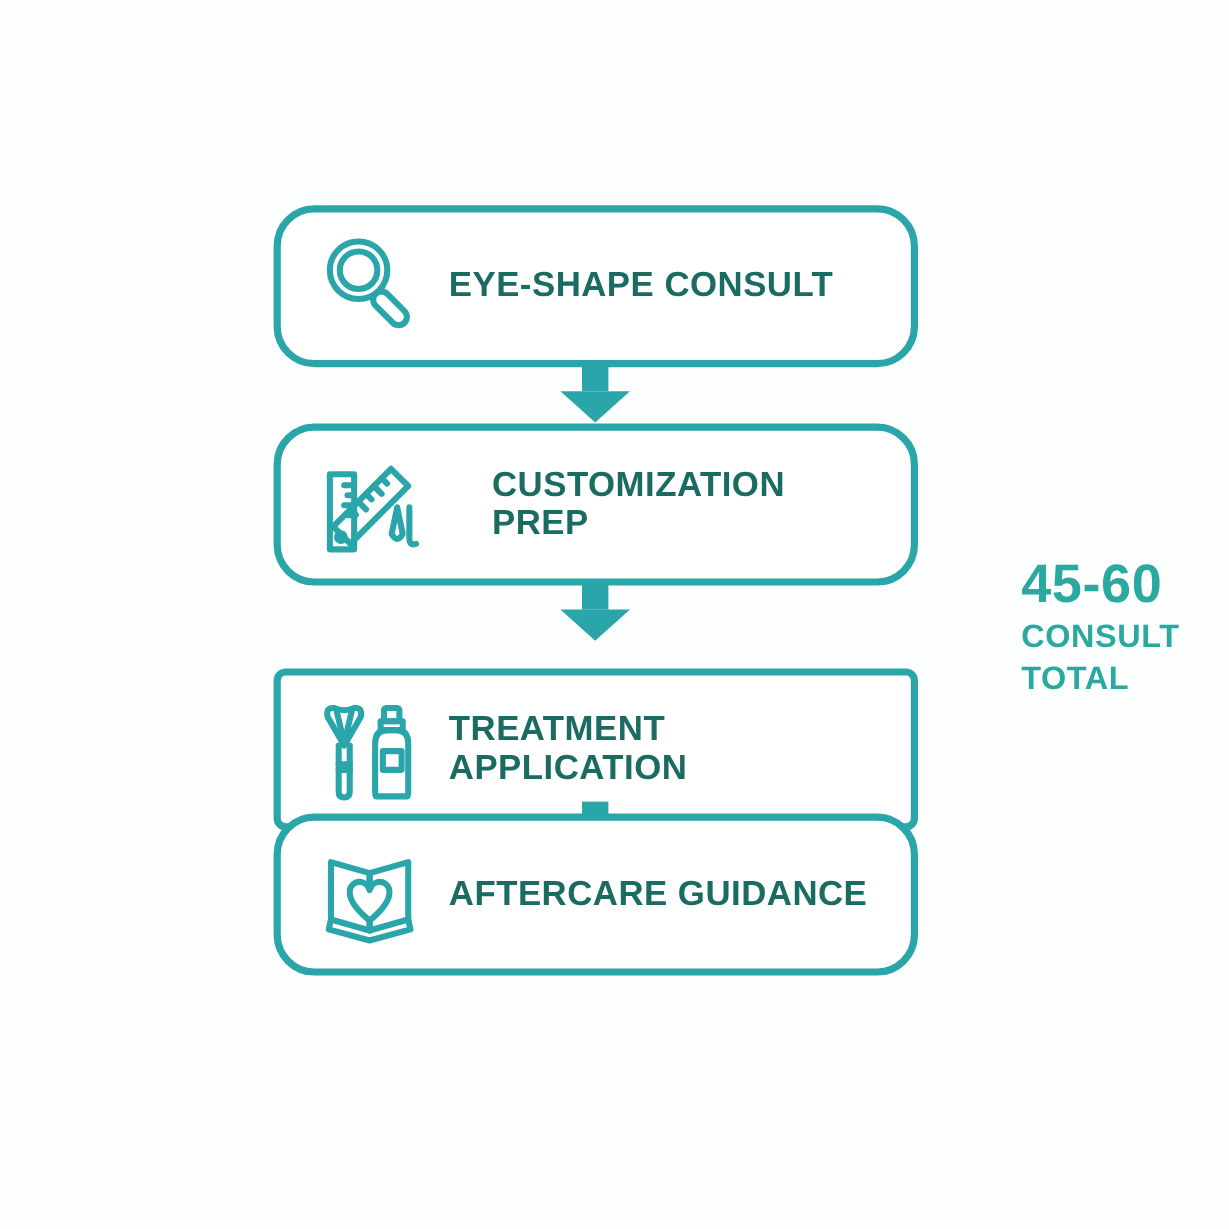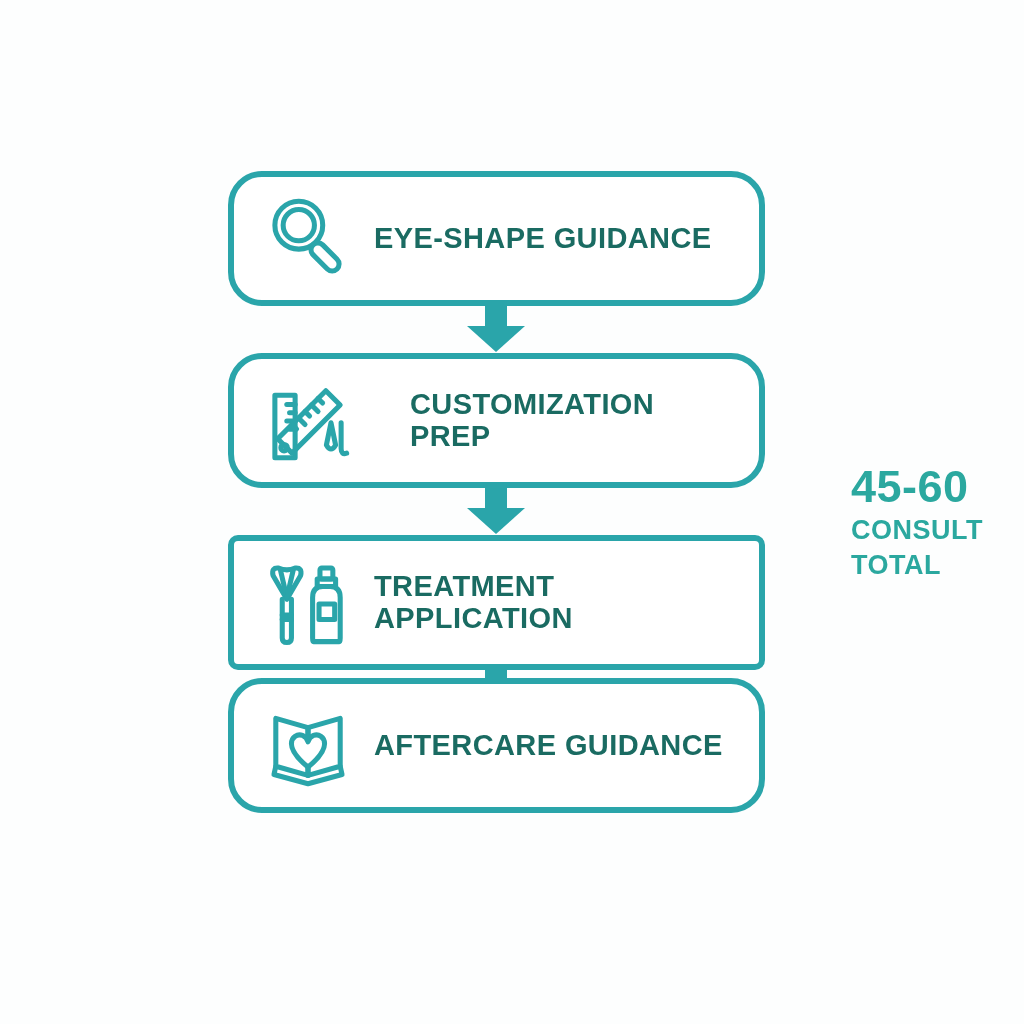--- a/index.html
+++ b/index.html
@@ -25,21 +25,21 @@
     height:135px;
     border:6px solid var(--teal);
     border-radius:34px;
     background:#fff;
     display:flex;
     align-items:center;
     padding-left:28px;
   }
   .step-1{top:171px;}
   .step-2{top:353px;gap:36px;}
-  .step-3{top:535px;border-radius:10px;}
+  .step-3{top:557px;border-radius:10px;}
   .step-4{top:678px;}
 
   .step-icon{
     width:92px;
     height:100px;
     flex:0 0 92px;
     display:flex;
     align-items:center;
     justify-content:center;
   }
@@ -99,21 +99,21 @@
 <div class="canvas">
 
   <div class="step-box step-1">
     <div class="step-icon">
       <svg viewBox="0 0 100 100">
         <circle class="ic" cx="40" cy="35" r="26" stroke-width="6"></circle>
         <circle class="ic" cx="40" cy="35" r="17" stroke-width="5"></circle>
         <rect class="ic" x="61" y="51" width="15" height="37" rx="7.5" stroke-width="5" transform="rotate(-45 68.5 69.5)"></rect>
       </svg>
     </div>
-    <div class="step-label">EYE-SHAPE GUIDANCE</div>
+    <div class="step-label">EYE-SHAPE CONSULT</div>
   </div>
 
   <div class="arrow arrow-1">
     <div class="arrow-stem"></div>
     <div class="arrow-head"></div>
   </div>
 
   <div class="step-box step-2">
     <div class="step-icon">
       <svg viewBox="0 0 100 100">

